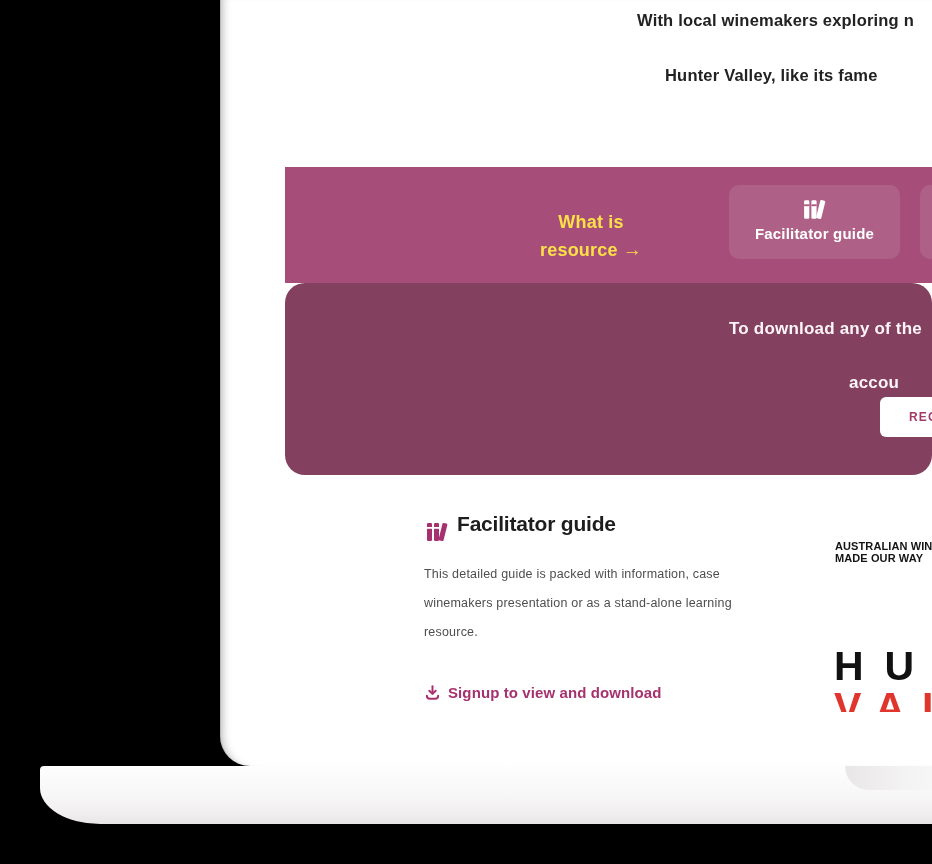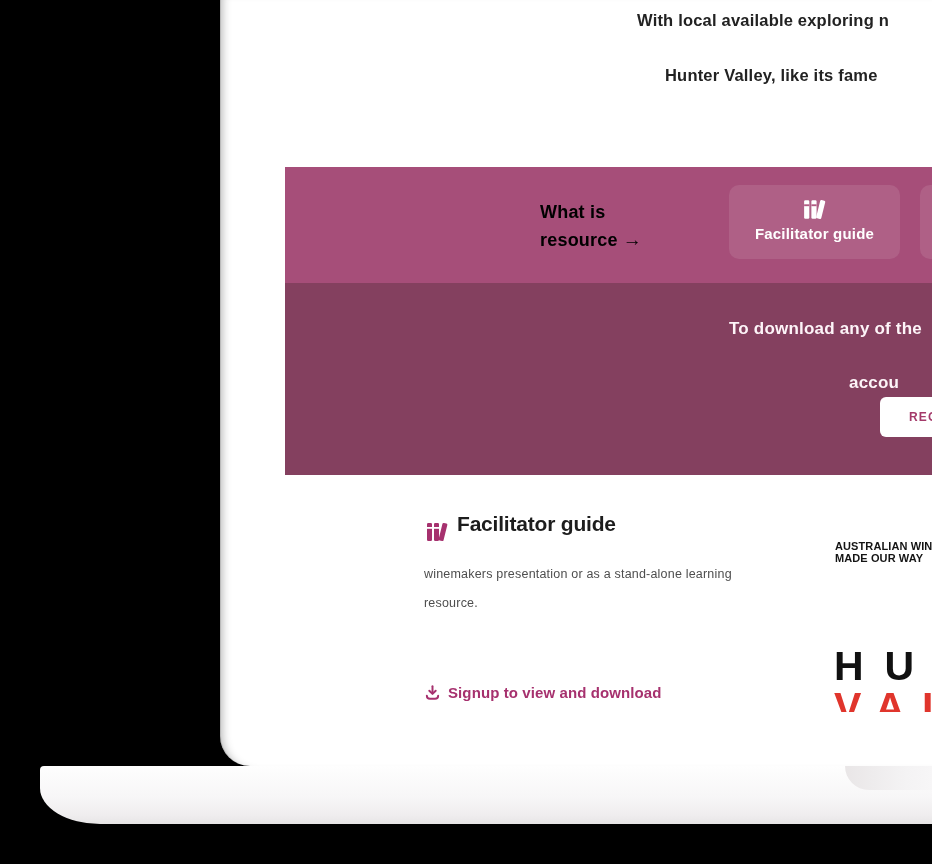--- a/index.html
+++ b/index.html
@@ -28,37 +28,38 @@
   
   .intro-line{position:absolute;white-space:nowrap;font-size:16.5px;font-weight:700;color:#222;letter-spacing:.2px;}
   .intro-l1{left:417px;top:11px;}
   .intro-l2{left:445px;top:66px;}
   
   .banner{
     position:absolute;left:65px;top:167px;width:647px;height:116px;
     background:#a64e79;
   }
   .banner-heading{
-    position:absolute;left:255px;top:32px;color:#000000;
-    font-size:18px;font-weight:700;line-height:27px;white-space:nowrap;letter-spacing:.2px;
+    position:absolute;left:255px;top:42px;color:#fde047;
+    font-size:18px;font-weight:700;line-height:27px;white-space:nowrap;letter-spacing:.2px;text-align:center;
   }
   .arrow{font-weight:400;font-size:19px;}
   .chip{
     position:absolute;top:18px;height:74px;border-radius:10px;
     background:rgba(255,255,255,0.10);color:#fff;text-align:center;
     cursor:pointer;
   }
   .chip1{left:444px;width:171px;}
   .chip2{left:635px;width:120px;}
   .chip .books-icon{margin-top:11px;--tick:#b15c84;}
   .chip-label{font-size:15px;font-weight:700;margin-top:2px;letter-spacing:.2px;}
   
   .cta{
     position:absolute;left:65px;top:283px;width:647px;height:192px;
     background:#84405f;
+    border-radius:20px;
   }
   .cta-line{position:absolute;color:#fdf4f8;font-size:17px;font-weight:700;white-space:nowrap;letter-spacing:.2px;}
   .cta-l1{left:444px;top:36px;}
   .cta-l2{left:564px;top:90px;}
   .register-btn{
     position:absolute;left:595px;top:114px;width:150px;height:40px;
     background:#fff;border:none;border-radius:6px;
     color:#a43a6a;font-family:inherit;font-size:12px;font-weight:700;letter-spacing:1.2px;
     text-align:left;padding:0 0 0 29px;cursor:pointer;
   }
@@ -82,21 +83,21 @@
   .logo-bottom-clip{height:25px;overflow:hidden;margin-top:2px;}
   .logo-bottom{font-size:41px;line-height:41px;font-weight:700;color:#e0352c;letter-spacing:17px;white-space:nowrap;}
   svg{display:block;margin:0 auto;}
   .inline-svg{display:inline-block;}
 </style>
 </head>
 <body>
 
 <div class="screen">
 
-  <div class="intro-line intro-l1">With local available exploring n</div>
+  <div class="intro-line intro-l1">With local winemakers exploring n</div>
   <div class="intro-line intro-l2">Hunter Valley, like its fame</div>
 
   <section class="banner">
     <div class="banner-heading">
       <span>What is</span><br>
       <span>resource</span>
       <span class="arrow">→</span>
     </div>
 
     <div class="chip chip1">
@@ -126,20 +127,21 @@
     <rect x="10" y="4" width="5" height="18" rx="1.2"></rect>
     <g transform="rotate(14 19 13)">
         <rect x="16.5" y="4" width="5" height="18" rx="1.2"></rect>
       </g>
     <rect x="3" y="8" width="5" height="1.8" style="fill:var(--tick,transparent)"></rect>
     <rect x="10" y="8" width="5" height="1.8" style="fill:var(--tick,transparent)"></rect>
   </svg>
   <h2 class="resource-heading">Facilitator guide</h2>
 
   <div class="resource-desc">
+    <div class="desc-line">This detailed guide is packed with information, case</div>
     <div class="desc-line">winemakers presentation or as a stand-alone learning</div>
     <div class="desc-line">resource.</div>
   </div>
 
   <a class="signup-link">
     <svg class="inline-svg" viewBox="0 0 24 24" width="17" height="17" fill="none" stroke="currentColor" stroke-width="2.8" stroke-linecap="round" stroke-linejoin="round">
       <path d="M12 3v10"></path>
       <path d="M7.5 9.5l4.5 4.5 4.5-4.5"></path>
       <path d="M4 16.5c0 2.6 1.6 4.3 4.4 4.3h7.2c2.8 0 4.4-1.7 4.4-4.3"></path>
     </svg>

